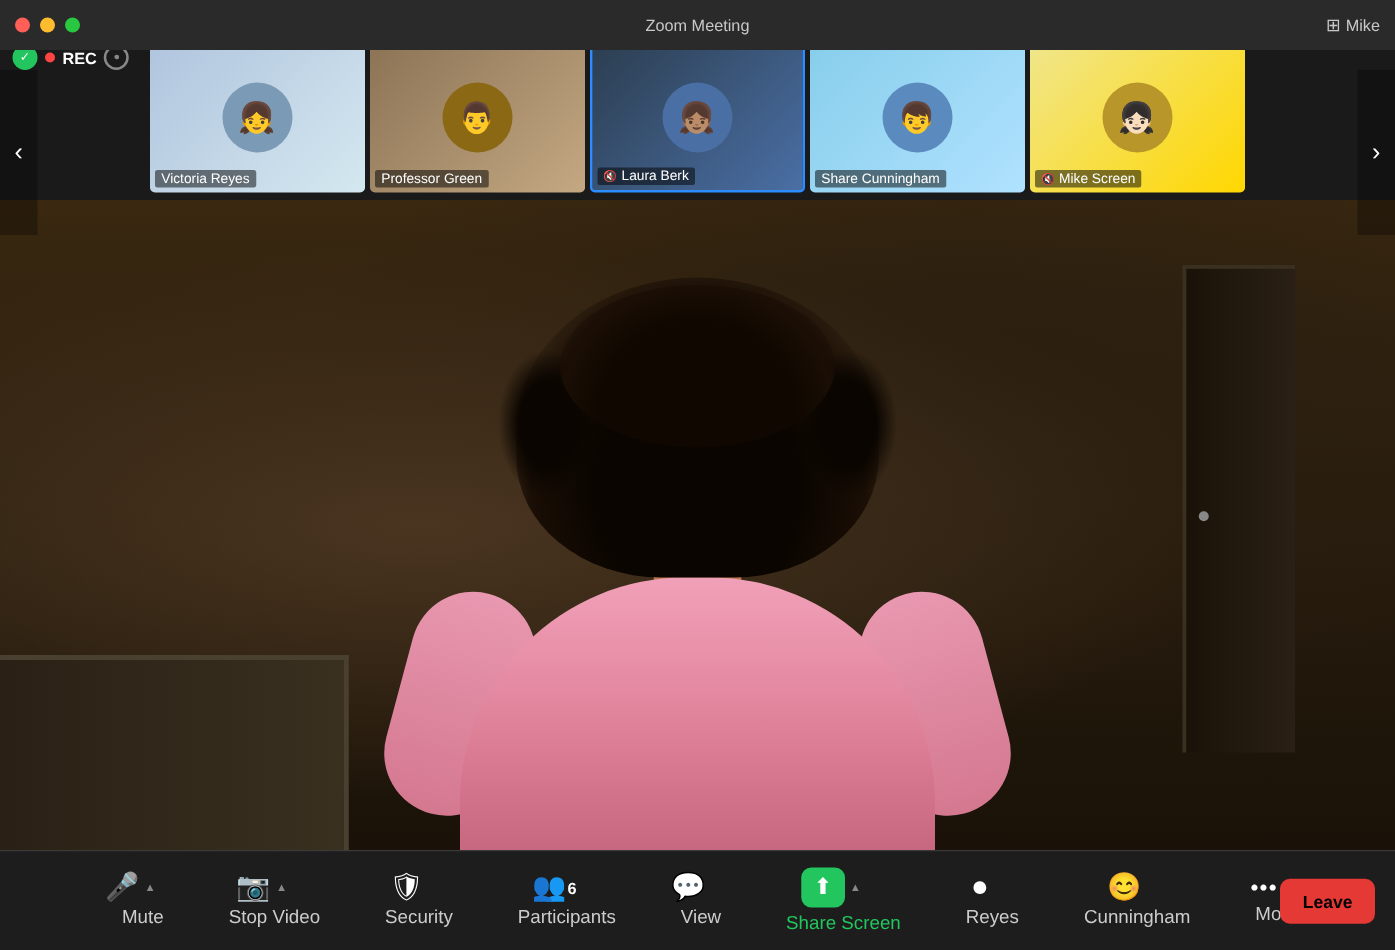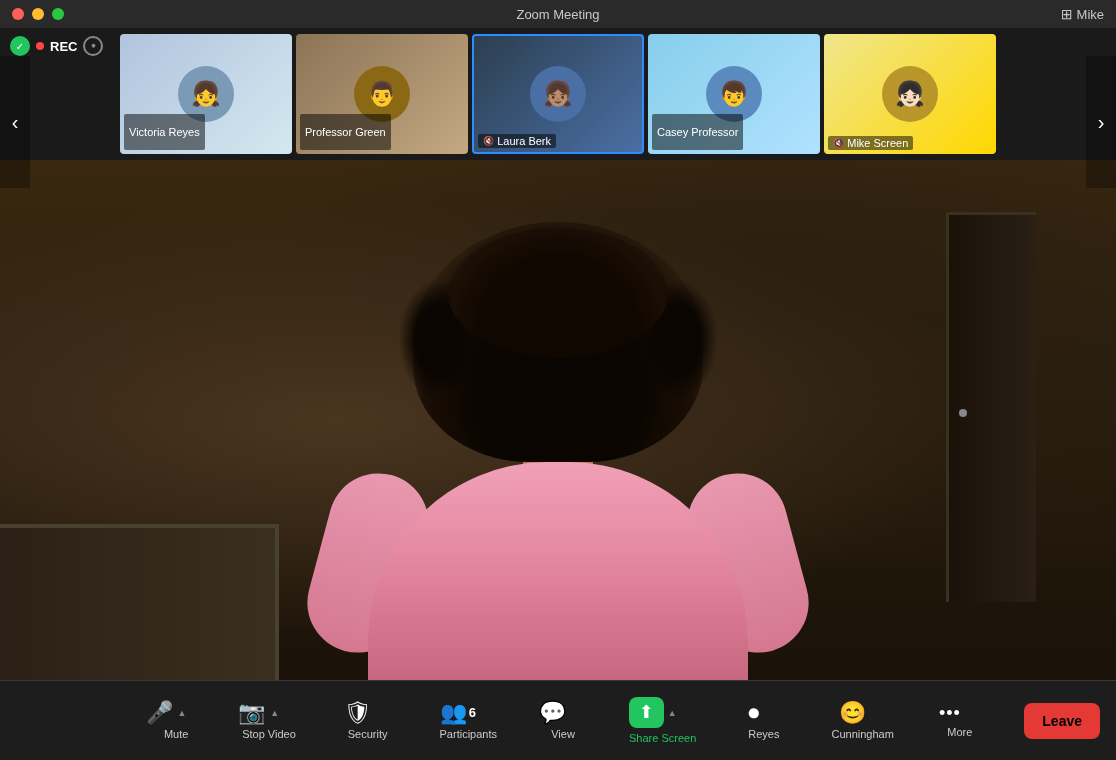--- a/index.html
+++ b/index.html
@@ -10,21 +10,21 @@
       background: #1c1c1c;
       font-family: -apple-system, BlinkMacSystemFont, 'Helvetica Neue', sans-serif;
       overflow: hidden;
       position: relative;
     }
 
     
     .titlebar {
       position: absolute;
       top: 0; left: 0; right: 0;
-      height: 28px;
+      height: 40px;
       background: #2a2a2a;
       display: flex;
       align-items: center;
       justify-content: space-between;
       z-index: 100;
     }
     .titlebar-controls {
       display: flex;
       gap: 8px;
       padding-left: 12px;
@@ -105,21 +105,21 @@
     .thumb-laura { background: linear-gradient(135deg, #2c3e50 0%, #4a6fa5 100%); }
     .thumb-casey { background: linear-gradient(135deg, #87ceeb 0%, #b0e2ff 100%); }
     .thumb-mike { background: linear-gradient(135deg, #f0e68c 0%, #ffd700 100%); }
 
     .thumb-label {
       position: absolute;
       bottom: 4px; left: 4px;
       color: #fff;
       font-size: 11px;
       background: rgba(0,0,0,0.5);
-      padding: 12px 5px;
+      padding: 1px 5px;
       border-radius: 2px;
     }
     .thumb-label-with-icon {
       position: absolute;
       bottom: 4px; left: 4px;
       color: #fff;
       font-size: 11px;
       background: rgba(0,0,0,0.5);
       padding: 1px 5px;
       border-radius: 2px;
@@ -261,21 +261,21 @@
       padding: 6px 10px;
     }
     .share-screen-btn .tool-icon { color: #fff; }
 
     .tool-icon {
       font-size: 22px;
       line-height: 1;
       color: #fff;
     }
     .tool-label {
-      font-size: 11px;
+      font-size: 15px;
       color: #ccc;
       white-space: nowrap;
       padding-left: 20px;
     }
     .arrow-up {
       font-size: 9px;
       color: #888;
       margin-left: 2px;
     }
 
@@ -353,21 +353,21 @@
       <div class="thumb-label-with-icon">
         <span style="color:#ff4444; font-size:9px;">🔇</span>
         <span>Laura Berk</span>
       </div>
     </div>
 
     <div class="thumb thumb-casey">
       <div class="thumb-person">
         <div class="avatar-circle" style="background:#5b8abf;">👦</div>
       </div>
-      <div class="thumb-label">Casey Professor</div>
+      <div class="thumb-label">Share Cunningham</div>
     </div>
 
     <div class="thumb thumb-mike">
       <div class="thumb-person">
         <div class="avatar-circle" style="background:#b8962a;">👧🏻</div>
       </div>
       <div class="thumb-label-with-icon">
         <span style="color:#ff4444; font-size:9px;">🔇</span>
         <span>Mike Screen</span>
       </div>

